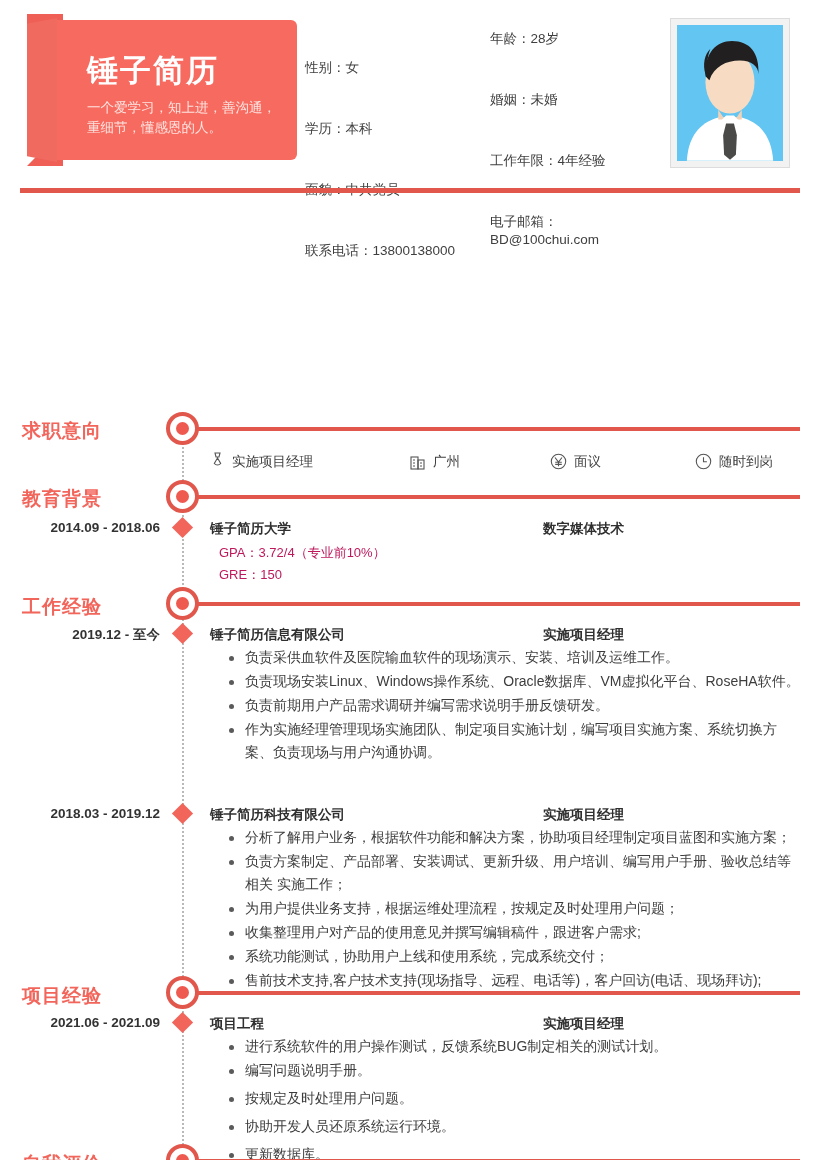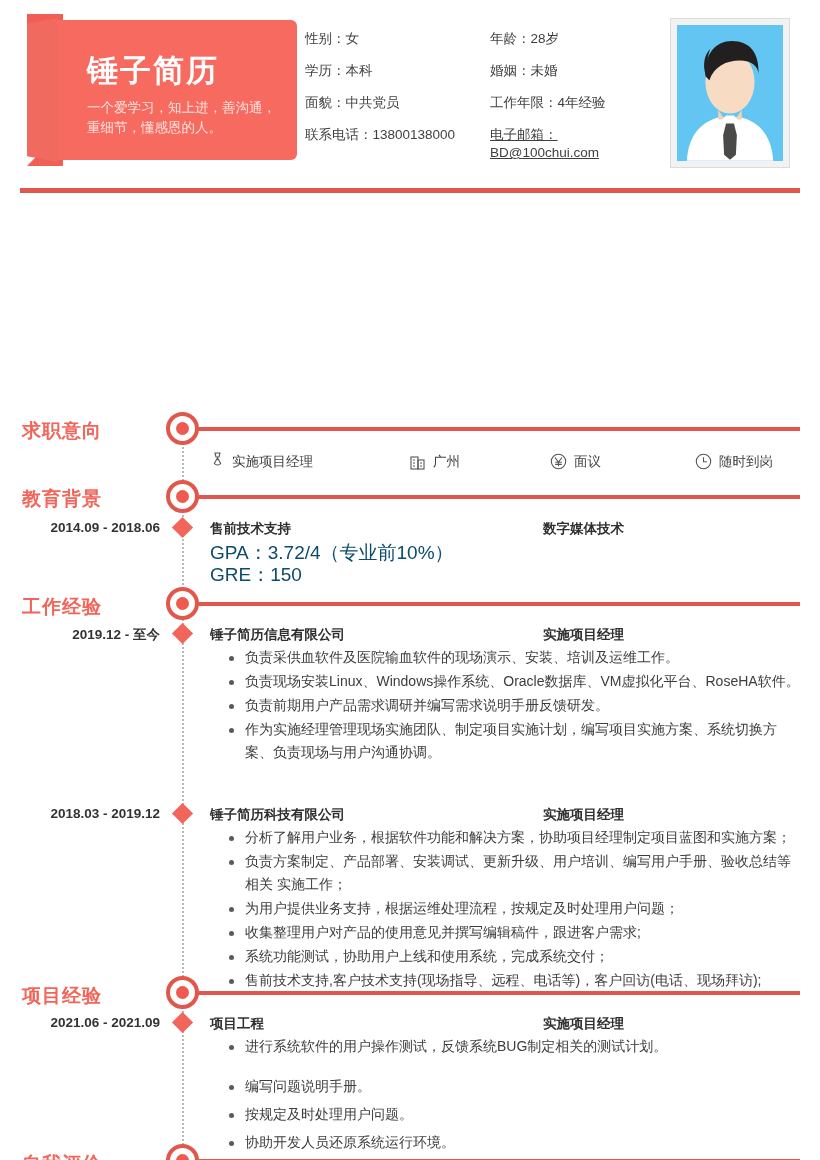--- a/index.html
+++ b/index.html
@@ -35,23 +35,23 @@
     font-size: 31px; font-weight: bold; color: #ffffff; letter-spacing: 2px;
   }
   .ribbon-sub {
     position: absolute; left: 60px; top: 84px; width: 200px;
     font-size: 13.5px; line-height: 20px; color: #ffe4e0;
   }
 
   .info { position: absolute; left: 305px; top: 26px; width: 355px; }
   .info-row { display: flex; margin-bottom: 6px; }
   .info-cell { font-size: 13.5px; color: #3f3f3f; line-height: 26px; }
-  .info-cell.c1 { width: 185px; }
+  .info-cell.c1 { width: 185px; margin-top: 29px; }
   .info-cell.c2 { width: 170px; }
-  .info-cell.email { line-height: 18px; padding-top: 4px; text-decoration: underline; }
+  .info-cell.email { line-height: 18px; padding-top: 4px; }
 
   .photo {
     position: absolute; left: 670px; top: 18px; width: 120px; height: 150px;
     background: #f2f2f2; border: 1px solid #dcdcdc; padding: 6px;
   }
   .photo-inner { position: relative; width: 100%; height: 100%; background: #63c5f1; overflow: hidden; }
 
   .divider-top {
     position: absolute; left: 20px; top: 188px; width: 780px; height: 5px; background: #e2574c;
   }
@@ -84,21 +84,21 @@
   .diamond {
     position: absolute; left: 175px; width: 15px; height: 15px; background: #f2655b;
     transform: rotate(45deg);
   }
   .entry-org {
     position: absolute; left: 210px; font-size: 13.5px; font-weight: bold; color: #2f2f2f;
   }
   .entry-role {
     position: absolute; left: 543px; font-size: 13.5px; font-weight: bold; color: #2f2f2f;
   }
-  .entry-line { position: absolute; left: 210px; font-size: 19px; color: #0c4a6e; line-height: 22px; }
+  .entry-line { position: absolute; left: 219px; font-size: 13px; color: #be185d; line-height: 22px; }
 
   ul.bullets { position: absolute; left: 228px; width: 575px; list-style: none; }
   ul.bullets li {
     position: relative; font-size: 14px; line-height: 23px; color: #3d3d3d;
     padding-left: 17px; margin-bottom: 1px;
   }
   ul.bullets li::before {
     content: ""; position: absolute; left: 1px; top: 10px;
     width: 5px; height: 5px; background: #5a5a5a; border-radius: 50%;
   }
@@ -216,21 +216,21 @@
     <div class="sec">
       <div class="sec-title" style="top:290px">教育背景</div>
       <div class="sec-rule" style="top:299px"></div>
       <div class="marker" style="top:284px">
           <i></i>
         </div>
 
       <div class="entry">
         <div class="entry-date" style="top:324px">2014.09 - 2018.06</div>
         <div class="diamond" style="top:324px"></div>
-        <div class="entry-org" style="top:324px">售前技术支持</div>
+        <div class="entry-org" style="top:324px">锤子简历大学</div>
         <div class="entry-role" style="top:324px">数字媒体技术</div>
         <div class="entry-line" style="top:346px">GPA：3.72/4（专业前10%）</div>
         <div class="entry-line" style="top:368px">GRE：150</div>
       </div>
     </div>
 
     <div class="sec">
       <div class="sec-title" style="top:398px">工作经验</div>
       <div class="sec-rule" style="top:406px"></div>
       <div class="marker" style="top:391px">
@@ -272,21 +272,21 @@
       <div class="marker" style="top:780px">
           <i></i>
         </div>
 
       <div class="entry">
         <div class="entry-date" style="top:819px">2021.06 - 2021.09</div>
         <div class="diamond" style="top:819px"></div>
         <div class="entry-org" style="top:819px">项目工程</div>
         <div class="entry-role" style="top:819px">实施项目经理</div>
         <ul class="bullets" style="top:839px">
-          <li style="margin-bottom:17px">进行系统软件的用户操作测试，反馈系统BUG制定相关的测试计划。</li>
+          <li style="margin-bottom:1px">进行系统软件的用户操作测试，反馈系统BUG制定相关的测试计划。</li>
           <li style="margin-bottom:5px">编写问题说明手册。</li>
           <li style="margin-bottom:5px">按规定及时处理用户问题。</li>
           <li style="margin-bottom:5px">协助开发人员还原系统运行环境。</li>
           <li style="margin-bottom:5px">更新数据库。</li>
         </ul>
       </div>
     </div>
 
     <div class="sec">
       <div class="sec-title" style="top:955px">自我评价</div>

